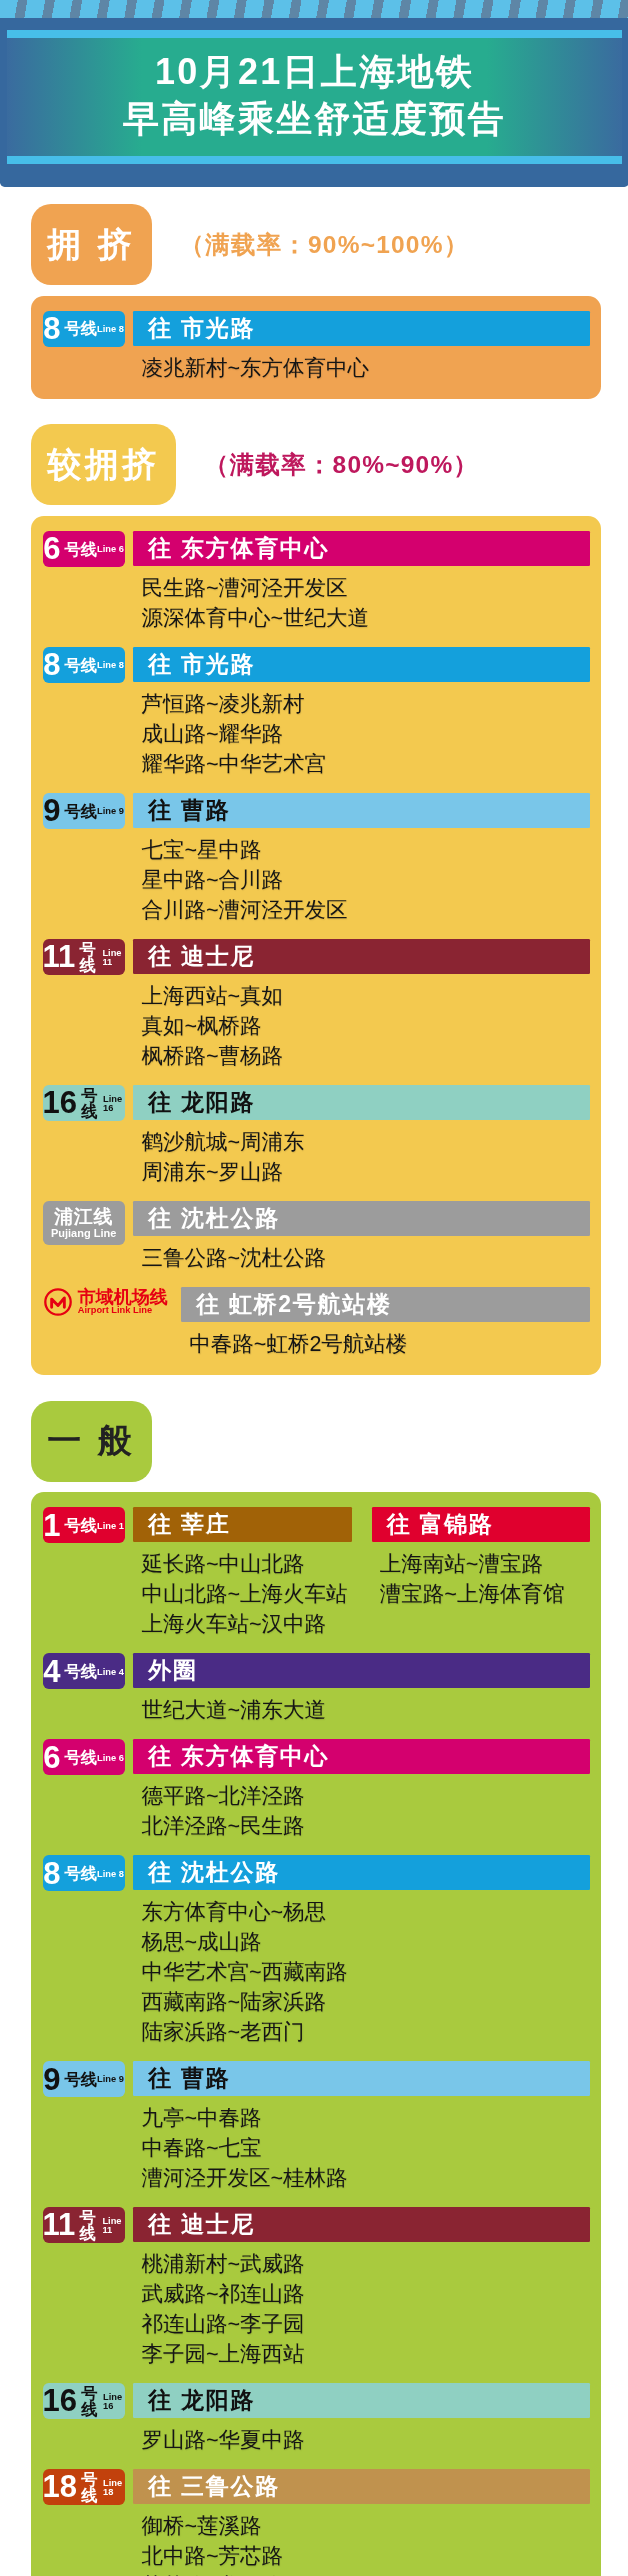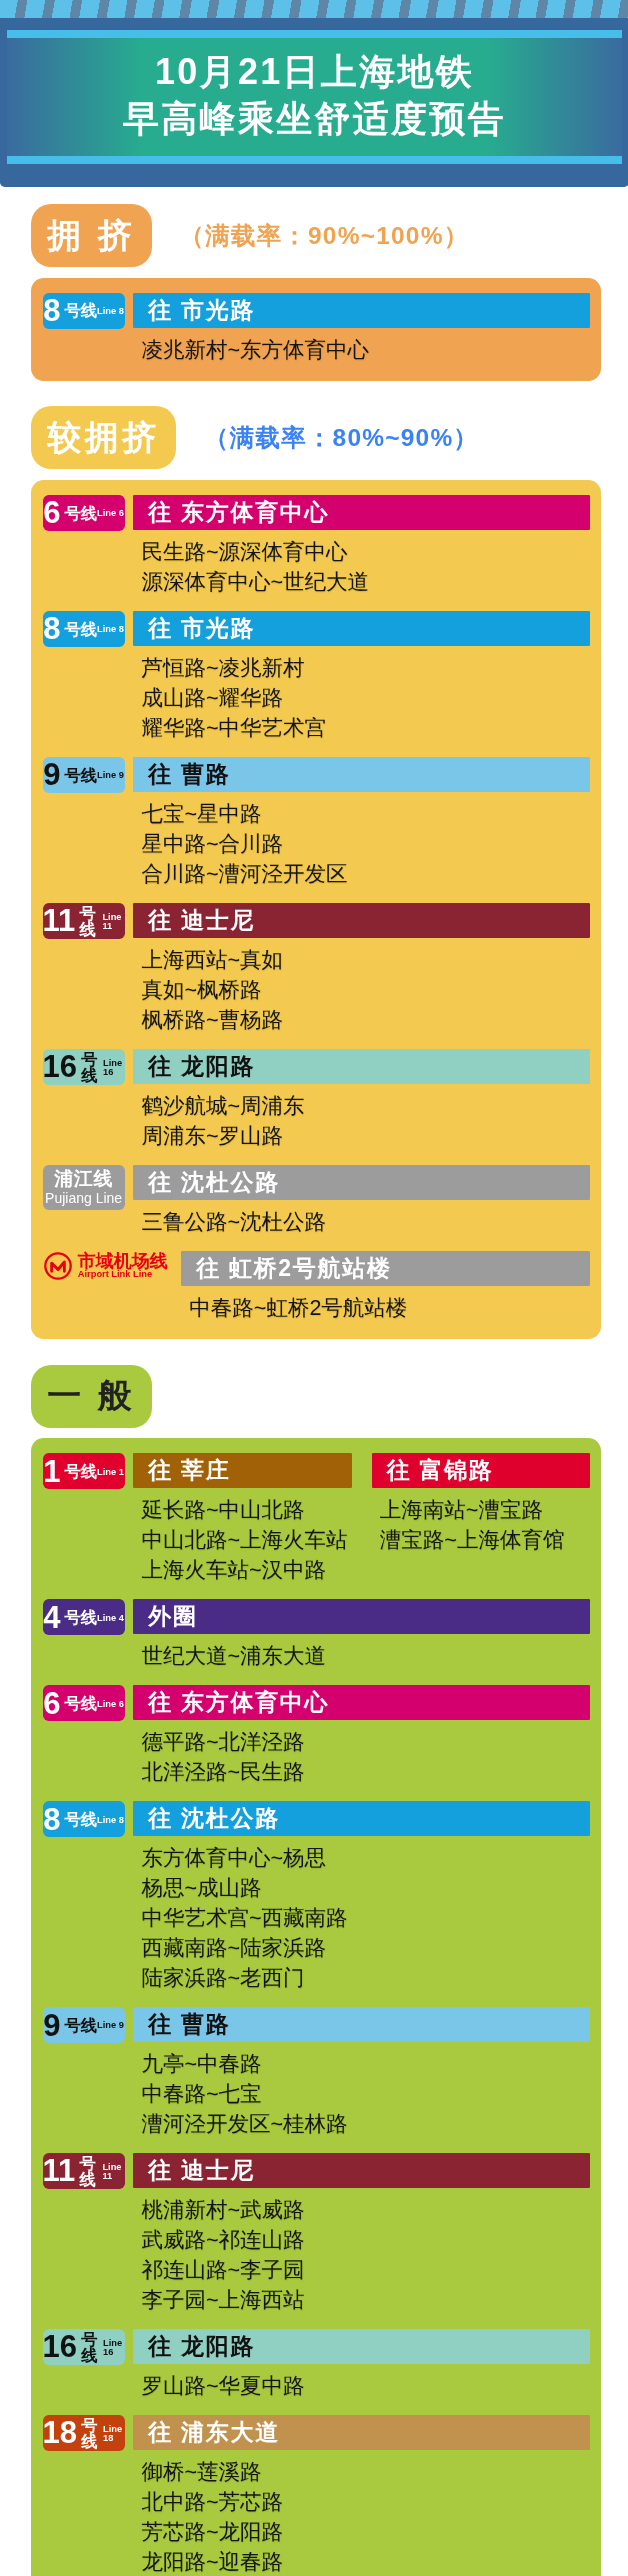--- a/index.html
+++ b/index.html
@@ -10,37 +10,37 @@
   .stripes{height:17.5px;background:repeating-linear-gradient(100deg,#5CC0E8 0 17.5px,#5E86A6 17.5px 27px);}
   .banner{background:#36689E;padding:12.8px 7px 23px 7px;border-radius:0 0 4.7px 4.7px;}
   .banner-inner{border-top:8.2px solid #47BEE9;border-bottom:8.2px solid #47BEE9;
     background:linear-gradient(90deg,#3A6B9F 0%,#27AC8F 22%,#27AC8F 78%,#3A6B9F 100%);
     padding:9.3px 0 14px 0;}
   .title{font-size:36px;color:#ffffff;font-weight:bold;text-align:center;line-height:47px;letter-spacing:2.3px;}
 
   
   .section-head{display:flex;align-items:center;margin:25.6px 0 10.5px 31px;}
   .section-head.first{margin-top:17.5px;}
-  .section-badge{color:#ffffff;font-size:34px;font-weight:bold;padding:0 16.3px;height:63px;
+  .section-badge{color:#ffffff;font-size:34px;font-weight:bold;padding:0 16.3px;height:81px;
     display:flex;align-items:center;border-radius:20px;letter-spacing:3.5px;white-space:nowrap;}
   .section-note{font-size:24.5px;font-weight:bold;margin-left:28px;letter-spacing:1.2px;white-space:nowrap;}
 
   
   .card{margin:0 28.5px 0 31px;border-radius:12.8px;padding:15px 10.5px 15px 11.6px;}
   .group{display:flex;align-items:flex-start;margin-bottom:12.8px;}
   .group:last-child{margin-bottom:0;}
   .line-badge{width:82px;min-height:36px;border-radius:5.8px;display:flex;align-items:center;
     justify-content:center;gap:4.1px;flex:none;}
   .line-badge .num{font-size:31px;font-weight:bold;line-height:1;}
   .badge-col{display:flex;flex-direction:row;align-items:center;line-height:1;}
   .badge-col .unit{font-size:16.3px;font-weight:bold;}
   .badge-col .sub{font-size:9.3px;font-weight:bold;margin-top:2.3px;}
   .name-badge{flex-direction:column;gap:1.7px;padding:4.1px 0;}
   .name-badge .nm{font-size:19px;font-weight:bold;line-height:1;letter-spacing:0.6px;}
-  .name-badge .sub{font-size:14px;font-weight:normal;}
+  .name-badge .sub{font-size:11px;font-weight:bold;}
   .airport-badge{display:flex;align-items:center;gap:5.2px;flex:none;margin-right:4.7px;width:auto;min-width:82px;}
   .airport-badge .col{display:flex;flex-direction:column;line-height:1;}
   .airport-badge .nm{font-size:18px;font-weight:bold;}
   .airport-badge .sub{font-size:9.3px;font-weight:bold;margin-top:0;}
   .dirs{flex:1;margin-left:8.7px;display:flex;flex-direction:column;min-width:0;}
   .dirs.multi{flex-direction:row;gap:20px;}
   .dirs.multi .dir{flex:1;}
   .dir-bar{height:35px;display:flex;align-items:center;padding-left:15px;font-size:23px;
     font-weight:bold;letter-spacing:1.7px;border-radius:1.2px;white-space:nowrap;}
   .segs{margin:7px 0 1.2px 8.2px;}
@@ -82,36 +82,36 @@
               <div class="dir-bar" style="background: rgb(20, 160, 220); color: rgb(255, 255, 255);">往 市光路</div>
               <div class="segs">
                 <div class="seg">凌兆新村~东方体育中心</div>
               </div>
             </div>
           </div>
         </div>
       </div>
       <div class="section-head">
         <span class="section-badge" style="background: rgb(243, 201, 79); color: rgb(255, 255, 255);">较拥挤</span>
-        <span class="section-note" style="color: #3b82f6;">（满载率：80%~90%）</span>
+        <span class="section-note" style="color: #be185d;">（满载率：80%~90%）</span>
       </div>
       <div class="card" style="background: rgb(243, 201, 79);">
         <div class="group">
           <div class="line-badge" style="background: rgb(212, 0, 110); color: rgb(255, 255, 255);">
             <span class="num">6</span>
             <span class="badge-col">
               <span class="unit">号线</span>
               <span class="sub">Line 6</span>
             </span>
           </div>
           <div class="dirs">
             <div class="dir">
               <div class="dir-bar" style="background: rgb(212, 0, 110); color: rgb(255, 255, 255);">往 东方体育中心</div>
               <div class="segs">
-                <div class="seg">民生路~源深体育中心</div>
+                <div class="seg">民生路~漕河泾开发区</div>
                 <div class="seg">源深体育中心~世纪大道</div>
               </div>
             </div>
           </div>
         </div>
         <div class="group">
           <div class="line-badge" style="background: rgb(20, 160, 220); color: rgb(255, 255, 255);">
             <span class="num">8</span>
             <span class="badge-col">
               <span class="unit">号线</span>
@@ -365,21 +365,21 @@
         <div class="group">
           <div class="line-badge" style="background: #c2410c; color: rgb(255, 255, 255);">
             <span class="num">18</span>
             <span class="badge-col">
               <span class="unit">号线</span>
               <span class="sub">Line 18</span>
             </span>
           </div>
           <div class="dirs">
             <div class="dir">
-              <div class="dir-bar" style="background: rgb(192, 146, 78); color: rgb(255, 255, 255);">往 浦东大道</div>
+              <div class="dir-bar" style="background: rgb(192, 146, 78); color: rgb(255, 255, 255);">往 三鲁公路</div>
               <div class="segs">
                 <div class="seg">御桥~莲溪路</div>
                 <div class="seg">北中路~芳芯路</div>
                 <div class="seg">芳芯路~龙阳路</div>
                 <div class="seg">龙阳路~迎春路</div>
               </div>
             </div>
           </div>
         </div>
       </div>

